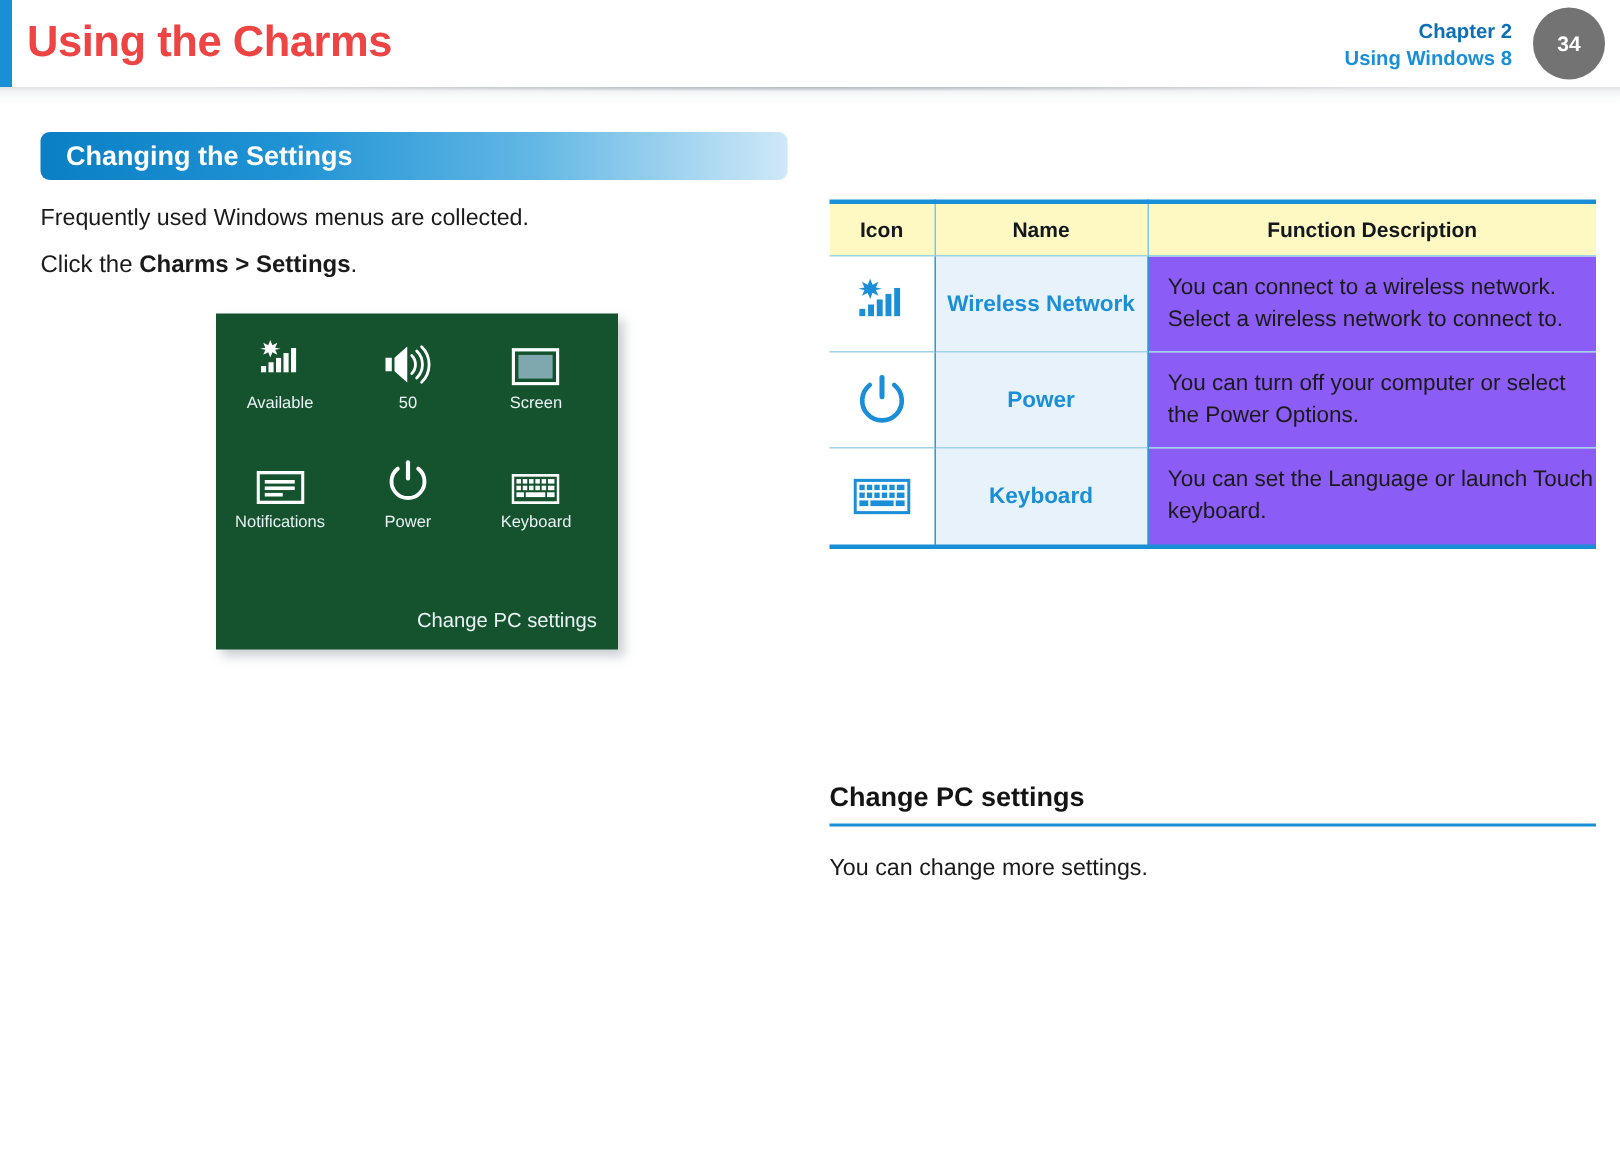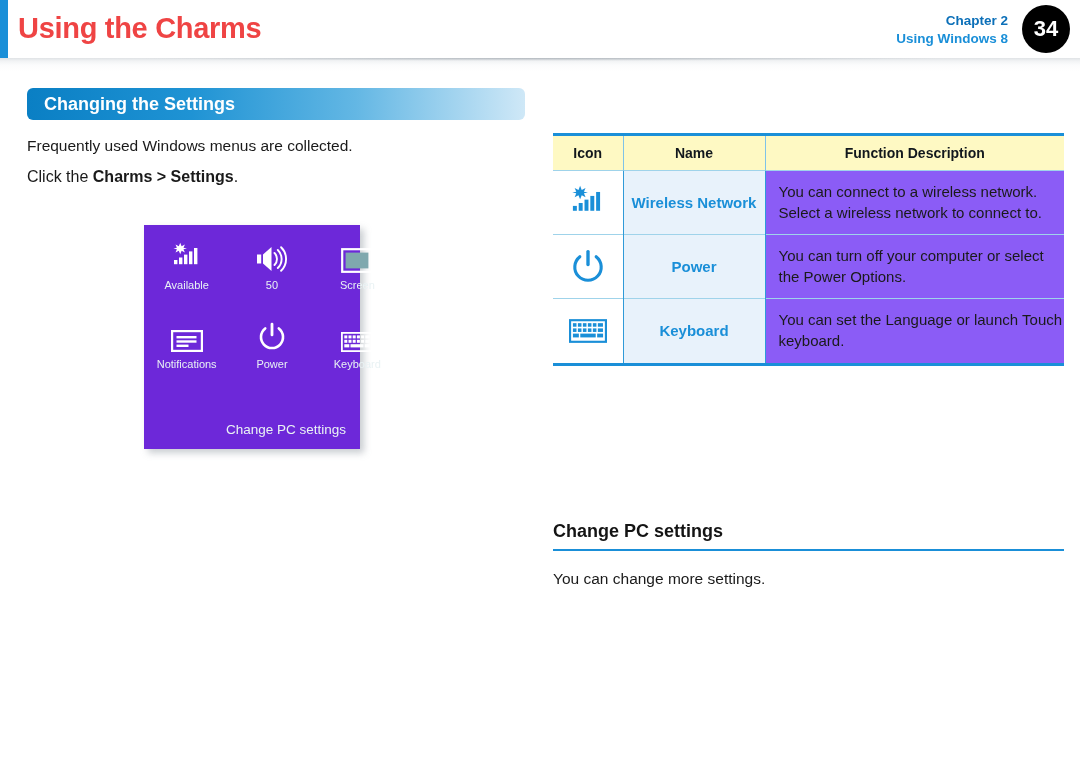--- a/index.html
+++ b/index.html
@@ -73,23 +73,23 @@
     font-weight: bold;
     color: #1a8fd8;
     display: block;
   }
   .page-number-badge {
     position: absolute;
     right: 10px;
     top: 5px;
     width: 48px; height: 48px;
     border-radius: 50%;
-    background: #000000;
+    background: #737373;
     color: #ffffff;
-    font-size: 22px;
+    font-size: 14px;
     font-weight: bold;
     display: flex;
     align-items: center;
     justify-content: center;
   }
 
   
   .left-col {
     position: absolute;
     left: 27px;
@@ -125,23 +125,23 @@
   
   .charms-wrap {
     position: absolute;
     left: 144px;
     top: 209px;
     width: 256px;
     height: 224px;
   }
   .charms-panel {
     position: absolute;
-    left: 0; top: 16px;
-    width: 216px; height: 224px;
-    background: #6d28d9;
+    left: 0; top: 0;
+    width: 268px; height: 224px;
+    background: #14532d;
     box-shadow: 4px 4px 7px rgba(120,130,140,0.40);
   }
   .charms-grid {
     position: absolute;
     left: 0; top: 14px;
     width: 256px;
     display: grid;
     grid-template-columns: repeat(3, 1fr);
     grid-row-gap: 27px;
   }

